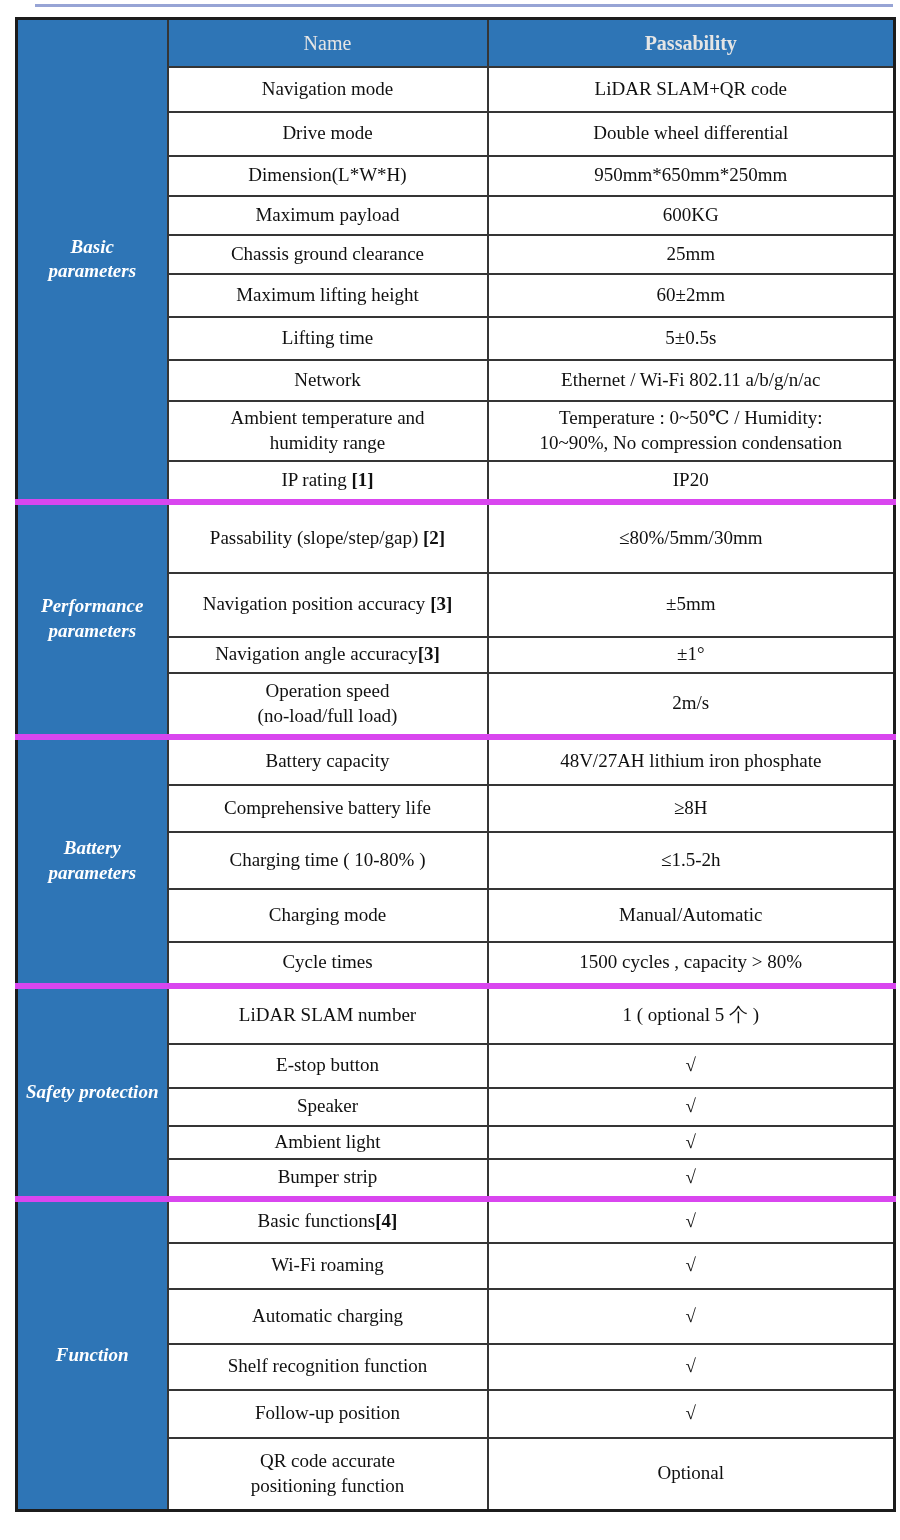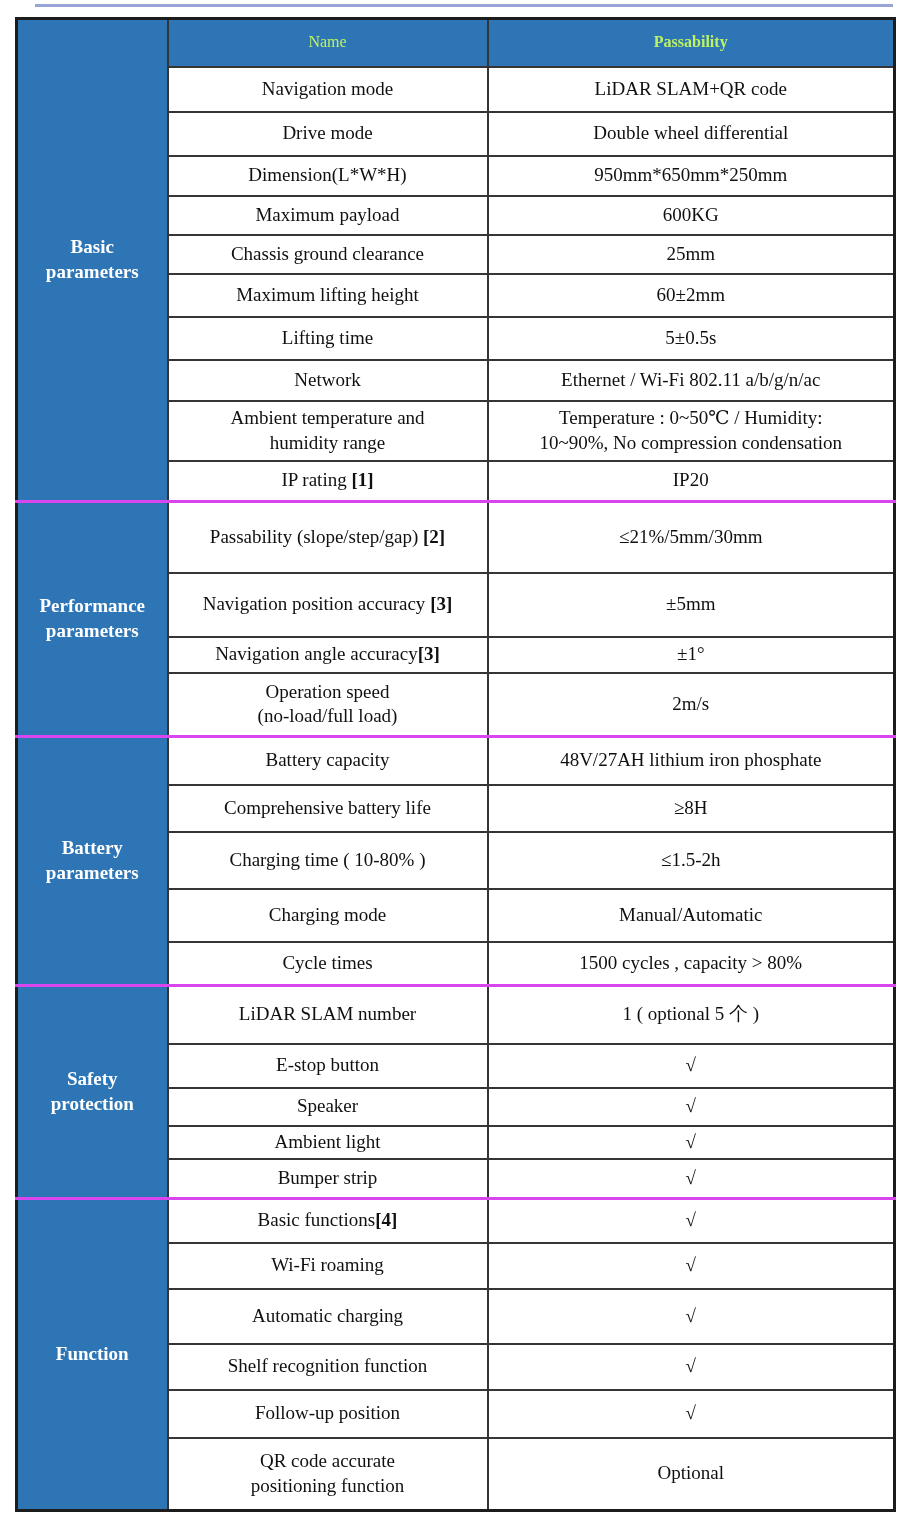--- a/index.html
+++ b/index.html
@@ -42,29 +42,30 @@
     line-height: 1.3;
     padding: 2px 8px;
     white-space: pre-line;
     overflow: hidden;
   }
   td.cat {
     background: #2e75b6;
     color: #ffffff;
     font-weight: bold;
     font-size: 19px;
+    font-style: italic;
   }
   td.th {
     background: #2e75b6;
-    color: #bef264;
-    font-size: 16px;
+    color: #e5e5e5;
+    font-size: 20px;
     font-family: Liberation Serif, serif;
   }
   td.th.bold { font-weight: bold; }
-  tr.sec td { border-top: 3px solid #d946ef; }
+  tr.sec td { border-top: 6px solid #d946ef; }
   td b { font-weight: bold; }
 </style>
 </head>
 <body>
 
 <div class="top-rule"></div>
 
 <table class="spec">
   <colgroup>
     <col class="c-cat">
@@ -117,21 +118,21 @@
 10~90%, No compression condensation</td>
     </tr>
     <tr style="height:41px">
       <td>IP rating <b>[1]</b></td>
       <td>IP20</td>
     </tr>
 
     <tr class="sec" style="height:71px">
       <td class="cat" rowspan="4">Performance parameters</td>
       <td>Passability (slope/step/gap) <b>[2]</b></td>
-      <td>≤21%/5mm/30mm</td>
+      <td>≤80%/5mm/30mm</td>
     </tr>
     <tr style="height:64px">
       <td>Navigation position accuracy <b>[3]</b></td>
       <td>±5mm</td>
     </tr>
     <tr style="height:36px">
       <td>Navigation angle accuracy<b>[3]</b></td>
       <td>±1°</td>
     </tr>
     <tr style="height:64px">

